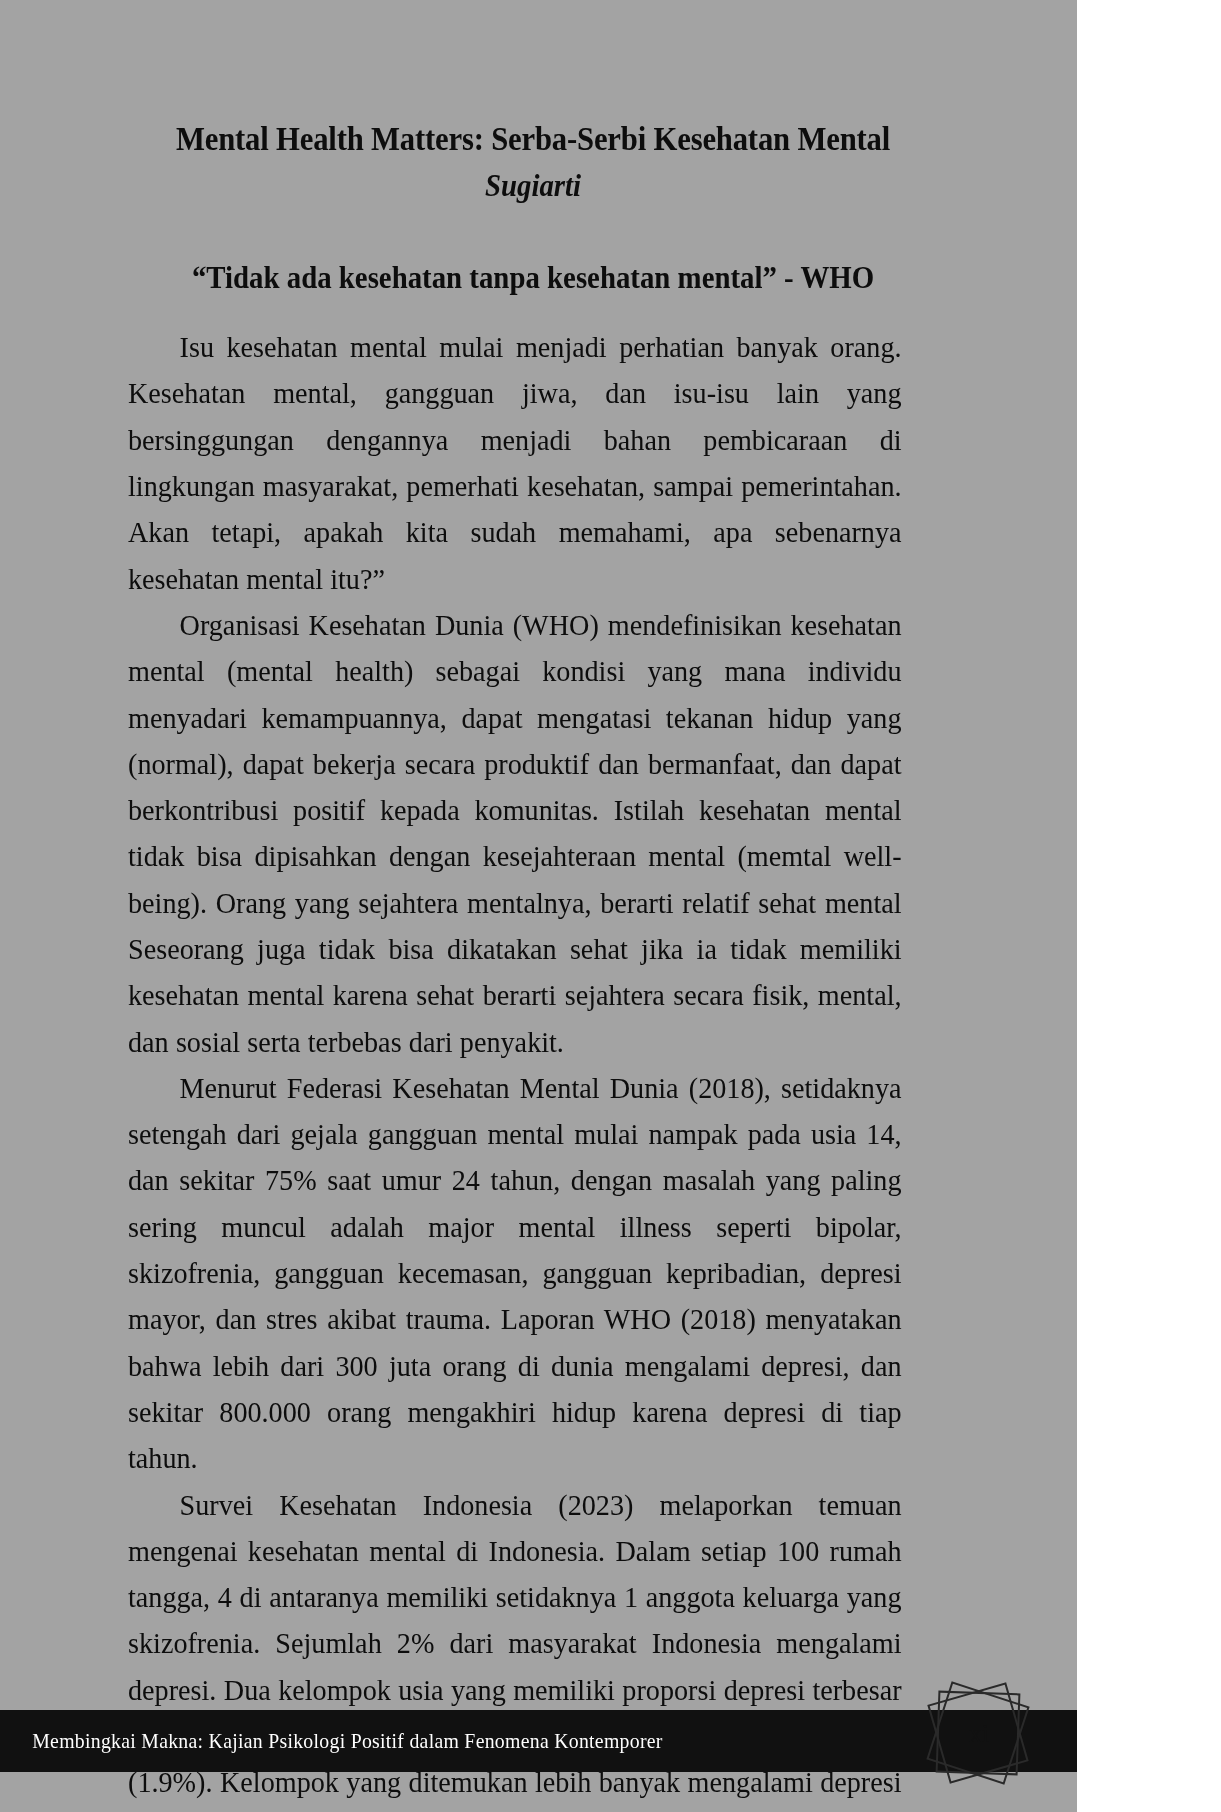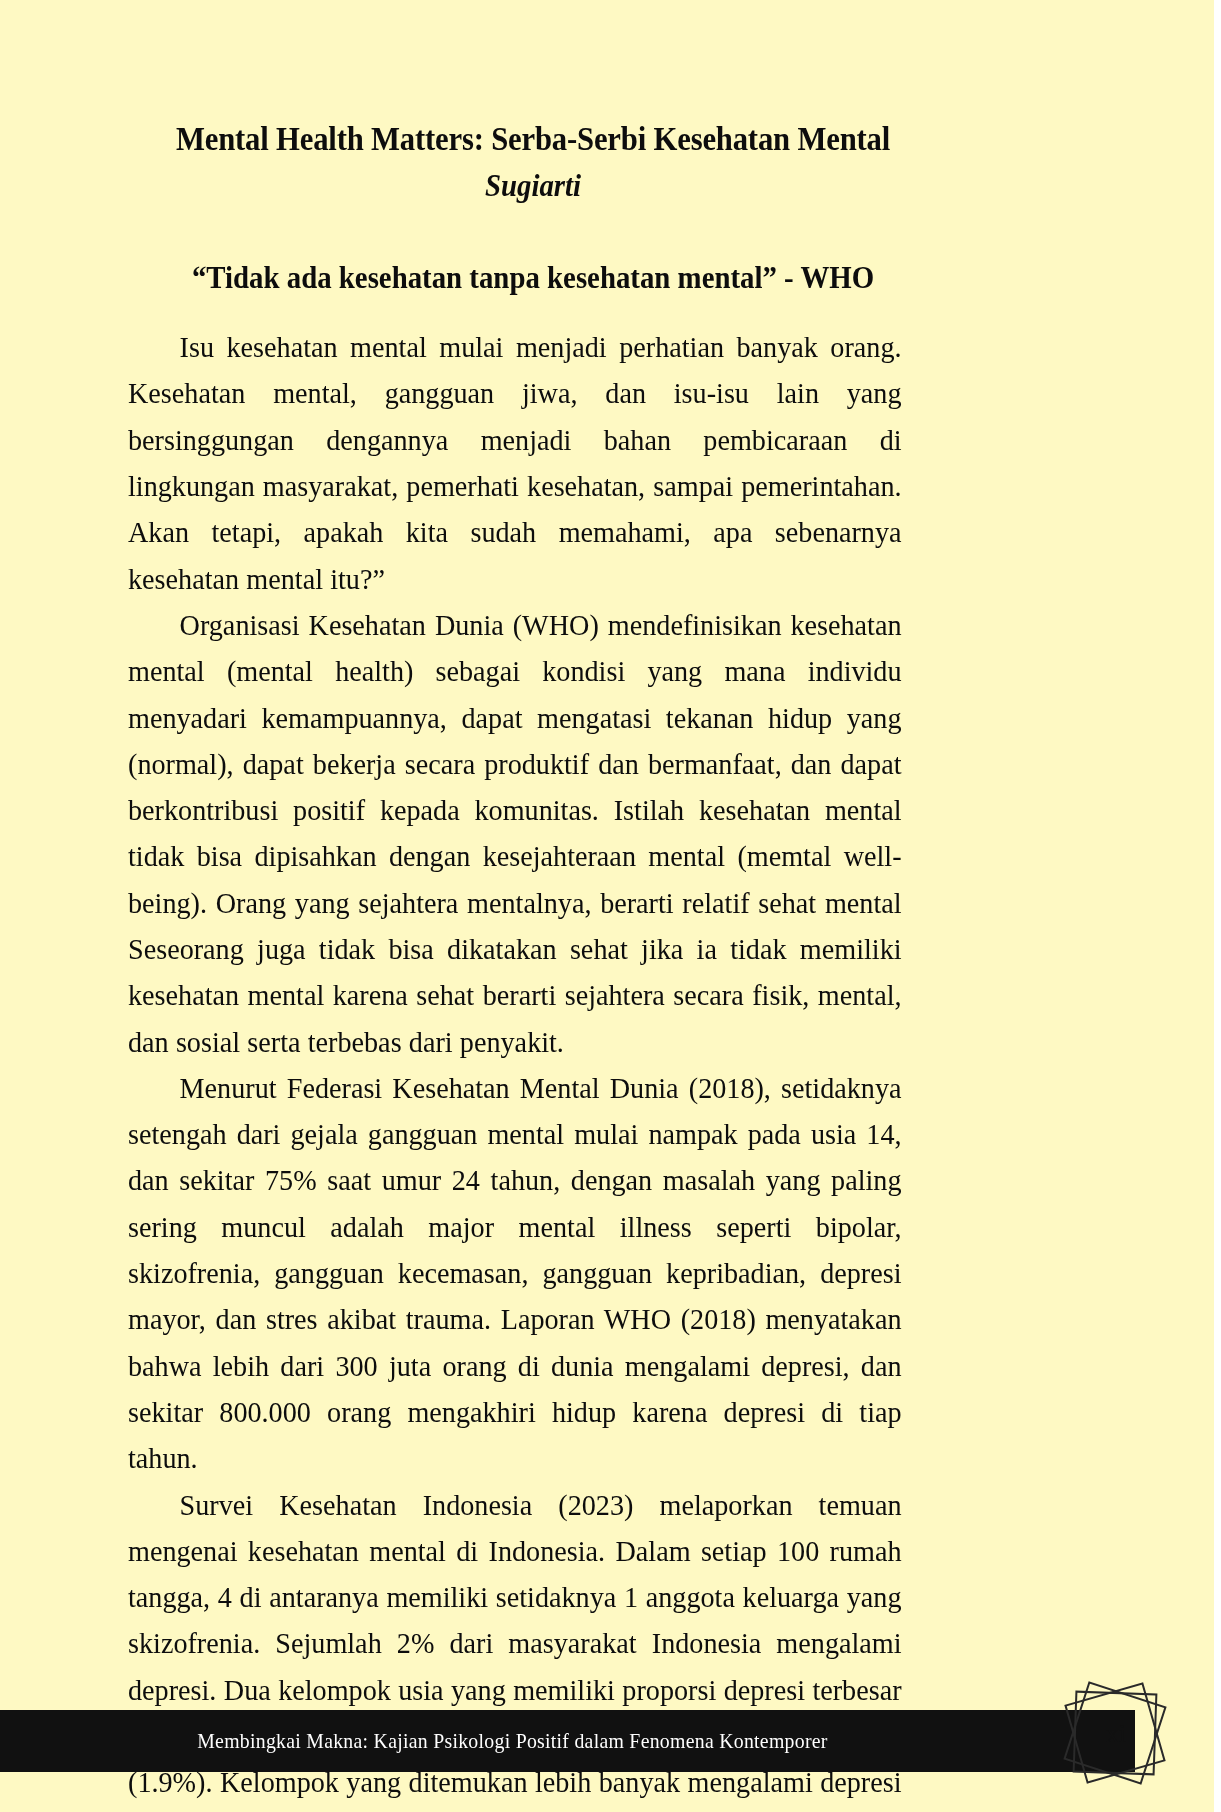--- a/index.html
+++ b/index.html
@@ -6,23 +6,23 @@
     margin: 0;
     padding: 0;
     background: #ffffff;
   }
   body {
     font-family: "Liberation Serif", "DejaVu Serif", serif;
     color: #0d0d0d;
   }
   #page {
     position: relative;
-    width: 1214px;
+    width: 1077px;
     height: 1812px;
-    background: #fef9c3;
+    background: #a3a3a3;
     overflow: hidden;
     box-sizing: border-box;
   }
 
   
   .content {
     position: absolute;
     left: 128px;
     top: 118px;
     width: 810px;
@@ -77,21 +77,20 @@
   
   .footer-bar {
     position: absolute;
     left: 0;
     bottom: 40px;
     width: 1135px;
     height: 62px;
     background: #111111;
     display: flex;
     align-items: center;
-    justify-content: center;
   }
   .footer-text {
     color: #ffffff;
     font-size: 21.5px;
     letter-spacing: 0.3px;
     transform: scaleX(0.92);
     transform-origin: center;
     white-space: nowrap;
     padding-right: 120px;
   }

